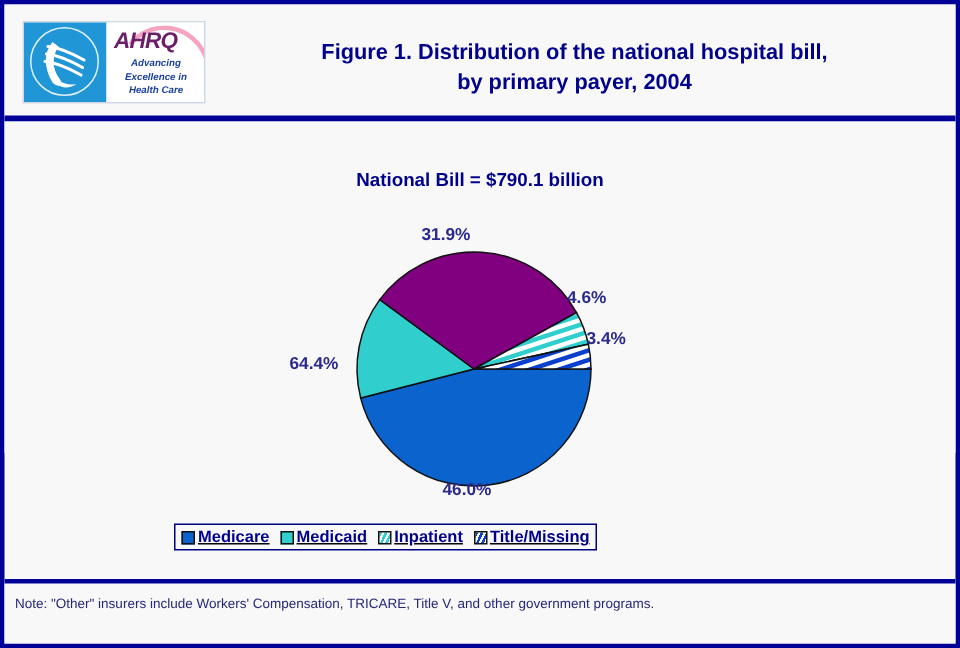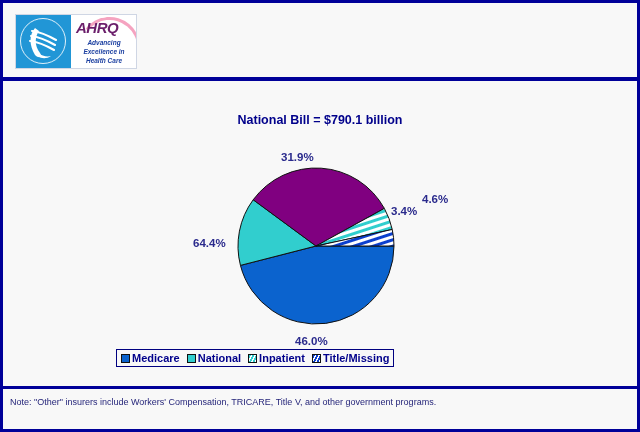--- a/index.html
+++ b/index.html
@@ -145,43 +145,44 @@
   #pie-svg { position: absolute; left: 0; top: 0; }
 
   .pct-label {
     position: absolute;
     color: #2a2a8c;
     font-size: 11.5px;
     font-weight: bold;
     white-space: nowrap;
   }
   #pct-private  { left: 278px; top: 70px; }
-  #pct-uninsured{ left: 375px; top: 112px; margin-left: 44px; }
-  #pct-other    { left: 388px; top: 124px; text-align: center; }
+  #pct-uninsured{ left: 375px; top: 112px; }
+  #pct-other    { left: 388px; top: 139px; text-align: center; }
   #pct-medicaid { left: 190px; top: 156px; }
-  #pct-medicare { left: 292px; top: 254px; }
+  #pct-medicare { left: 292px; top: 240px; }
 
   
   #legend {
     position: absolute;
     left: 113px;
     top: 268px;
     border: 1px solid #000080;
     background: #f8f8f8;
     padding: 2px 4px;
     display: flex;
     align-items: center;
     gap: 7px;
     box-sizing: border-box;
   }
   .legend-item {
     display: flex;
     align-items: center;
     gap: 2px;
     white-space: nowrap;
+    text-decoration: underline;
   }
   .legend-swatch {
     width: 9px;
     height: 9px;
     border: 1px solid #111111;
     box-sizing: border-box;
     flex: 0 0 auto;
   }
   .legend-text {
     color: #00008b;
@@ -235,20 +236,22 @@
         <div id="ahrq-wordmark">AHRQ</div>
         <div id="ahrq-tagline">
           <div>Advancing</div>
           <div>Excellence in</div>
           <div>Health Care</div>
         </div>
       </div>
     </div>
 
     <div id="figure-title">
+      <div>Figure 1. Distribution of the national hospital bill,</div>
+      <div>by primary payer, 2004</div>
     </div>
   </div>
 
   <div id="chart-area">
 
     <div id="national-bill">National Bill = $790.1 billion</div>
 
     <div id="pie-wrap">
       <svg id="pie-svg" width="634" height="275" viewBox="0 0 634 275">
         <defs>
@@ -277,21 +280,21 @@
       <div class="pct-label" id="pct-medicare">46.0%</div>
     </div>
 
     <div id="legend">
         <div class="legend-item">
           <div class="legend-swatch" style="background: rgb(11, 99, 206);"></div>
           <span class="legend-text">Medicare</span>
         </div>
         <div class="legend-item">
           <div class="legend-swatch" style="background: rgb(49, 206, 206);"></div>
-          <span class="legend-text">National</span>
+          <span class="legend-text">Medicaid</span>
         </div>
         <div class="legend-item">
           <div class="legend-swatch" style="background: repeating-linear-gradient(115deg, rgb(49, 206, 206) 0px, rgb(49, 206, 206) 1.6px, rgb(255, 255, 255) 1.6px, rgb(255, 255, 255) 3.2px);"></div>
           <span class="legend-text">Inpatient</span>
         </div>
         <div class="legend-item">
           <div class="legend-swatch" style="background: repeating-linear-gradient(115deg, rgb(11, 63, 206) 0px, rgb(11, 63, 206) 1.6px, rgb(255, 255, 255) 1.6px, rgb(255, 255, 255) 3.2px);"></div>
           <span class="legend-text">Title/Missing</span>
         </div>
       </div>

